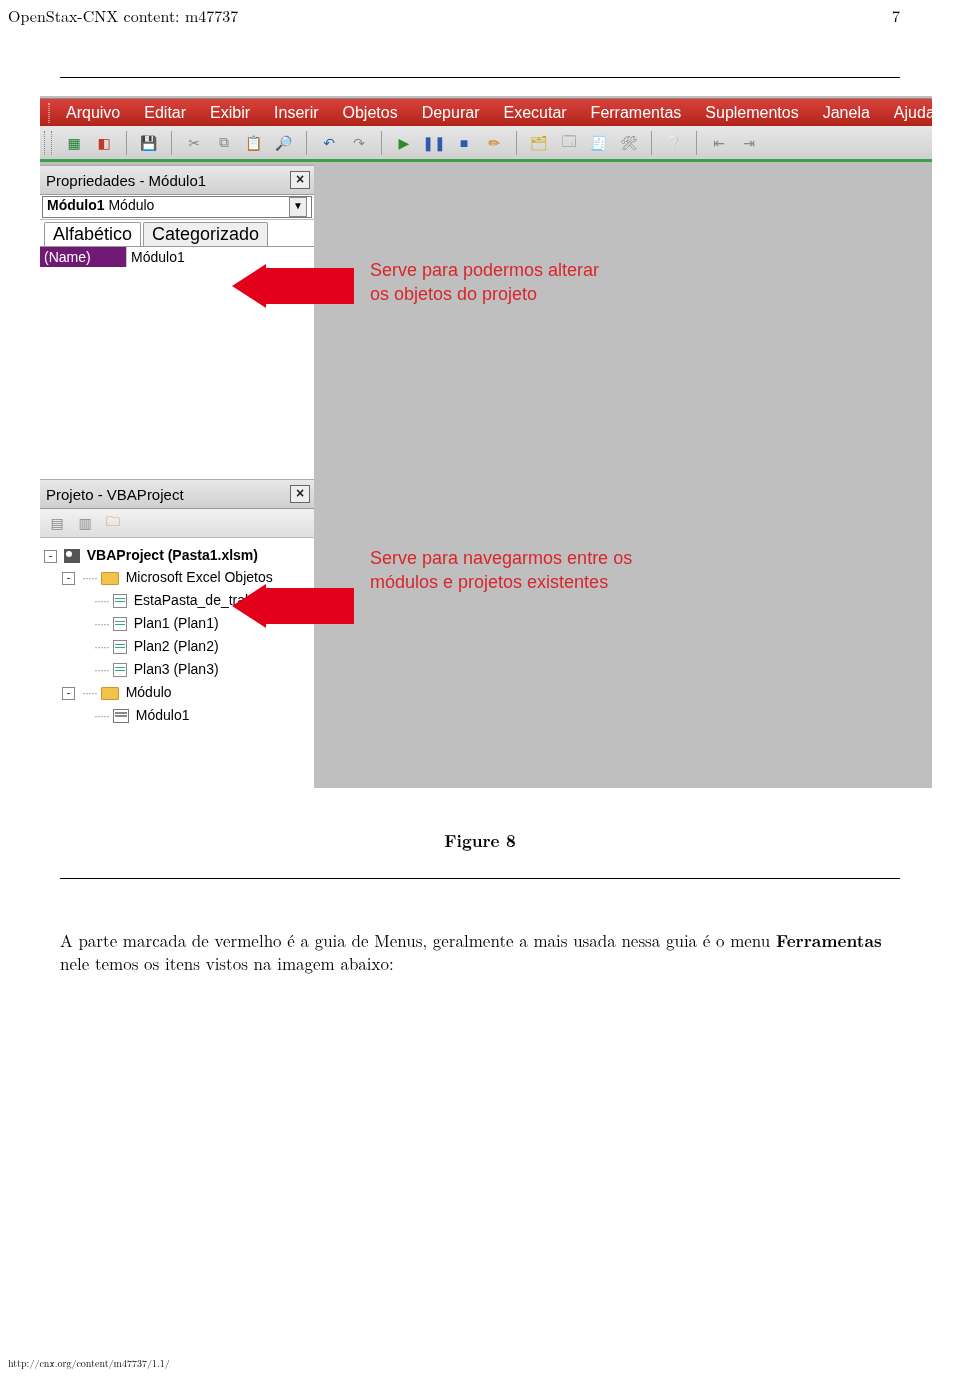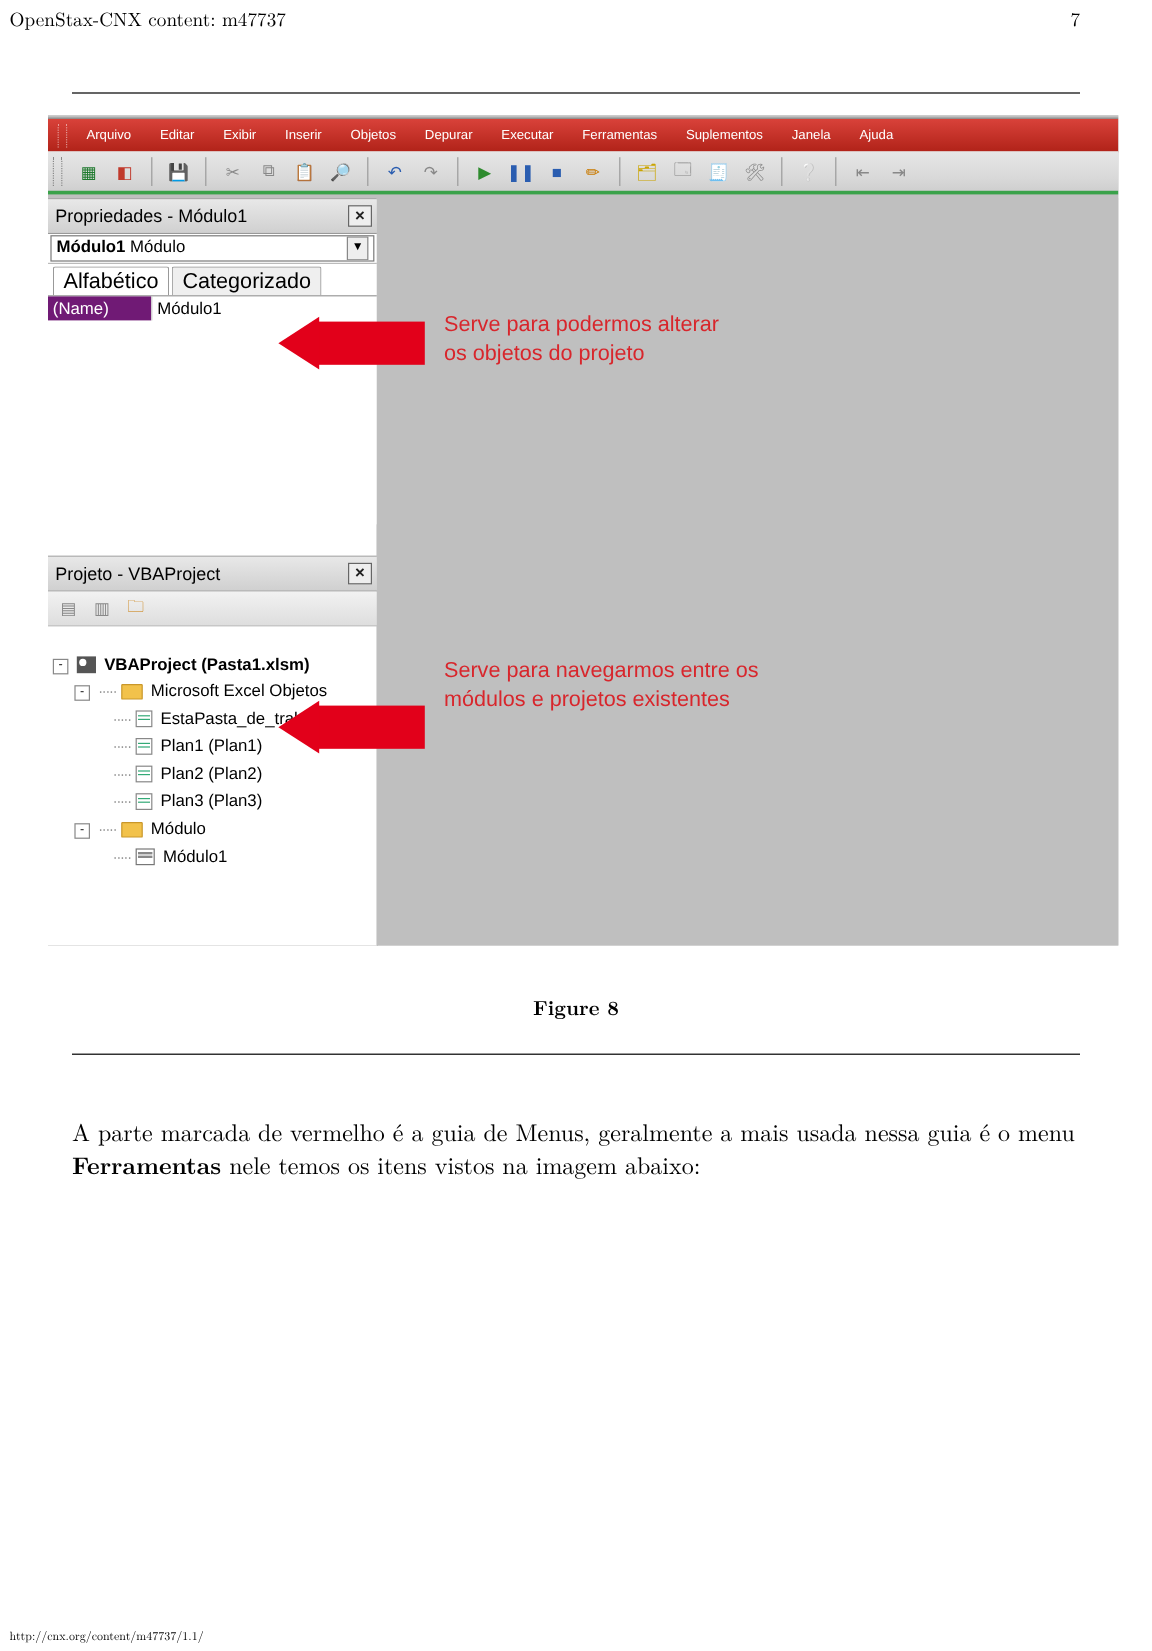--- a/index.html
+++ b/index.html
@@ -36,21 +36,21 @@
   }
   
   .menubar {
     position: absolute;
     top: 2px; left: 0; right: 0;
     height: 28px;
     background: linear-gradient(#d9423a, #b02218);
     display: flex;
     align-items: center;
     color: #fff;
-    font-size: 11px;
+    font-size: 16px;
     padding-left: 4px;
     border-top: 1px solid #888;
   }
   .menubar .menu-item {
     padding: 0 12px;
     cursor: default;
   }
   .menubar .menu-gripper {
     width: 6px; height: 20px;
     border-left: 1px dotted rgba(255,255,255,.5);
@@ -101,20 +101,21 @@
   .left-col {
     position: absolute;
     top: 69px;
     left: 0;
     width: 274px;
     bottom: 0;
     background: #fff;
     border-right: 1px solid #7a7a7a;
     display: flex;
     flex-direction: column;
+    gap: 16px;
   }
   .panel {
     display: flex; flex-direction: column;
   }
   .panel-titlebar {
     height: 24px;
     background: linear-gradient(#e8e8e8,#d0d0d0);
     border-top: 1px solid #aaa;
     border-bottom: 1px solid #999;
     display: flex; align-items: center; justify-content: space-between;
@@ -198,21 +199,21 @@
   .proj-toolbar {
     height: 28px;
     background: linear-gradient(#f2f2f2,#dedede);
     display: flex; align-items: center; gap: 6px;
     padding-left: 6px;
     border-bottom: 1px solid #bbb;
   }
   .proj-toolbar .tb-icon { width:20px; height:20px; }
   .tree {
     font-size: 14px;
-    padding: 20px 4px;
+    padding: 6px 4px;
     line-height: 22px;
     flex: 1;
     overflow: hidden;
     color: #000;
   }
   .tree-node { white-space: nowrap; }
   .exp {
     display: inline-block;
     width: 11px; height: 11px;
     border: 1px solid #888; background: #fff;
@@ -284,21 +285,21 @@
 
   .figure-caption {
     text-align: center;
     font-weight: bold;
     font-size: 17px;
     margin-top: 40px;
     font-family: "Latin Modern Roman", "Times New Roman", serif;
   }
   .body-text {
     margin: 50px 60px 0 60px;
-    font-size: 20px;
+    font-size: 17px;
     line-height: 1.35;
     font-family: "Latin Modern Roman", "Times New Roman", serif;
   }
   .body-text b { font-weight: bold; }
   .footer {
     position: fixed;
     bottom: 6px; left: 8px;
     font-size: 10px;
     font-family: "Latin Modern Roman", "Times New Roman", serif;
     margin-top: 36px;

